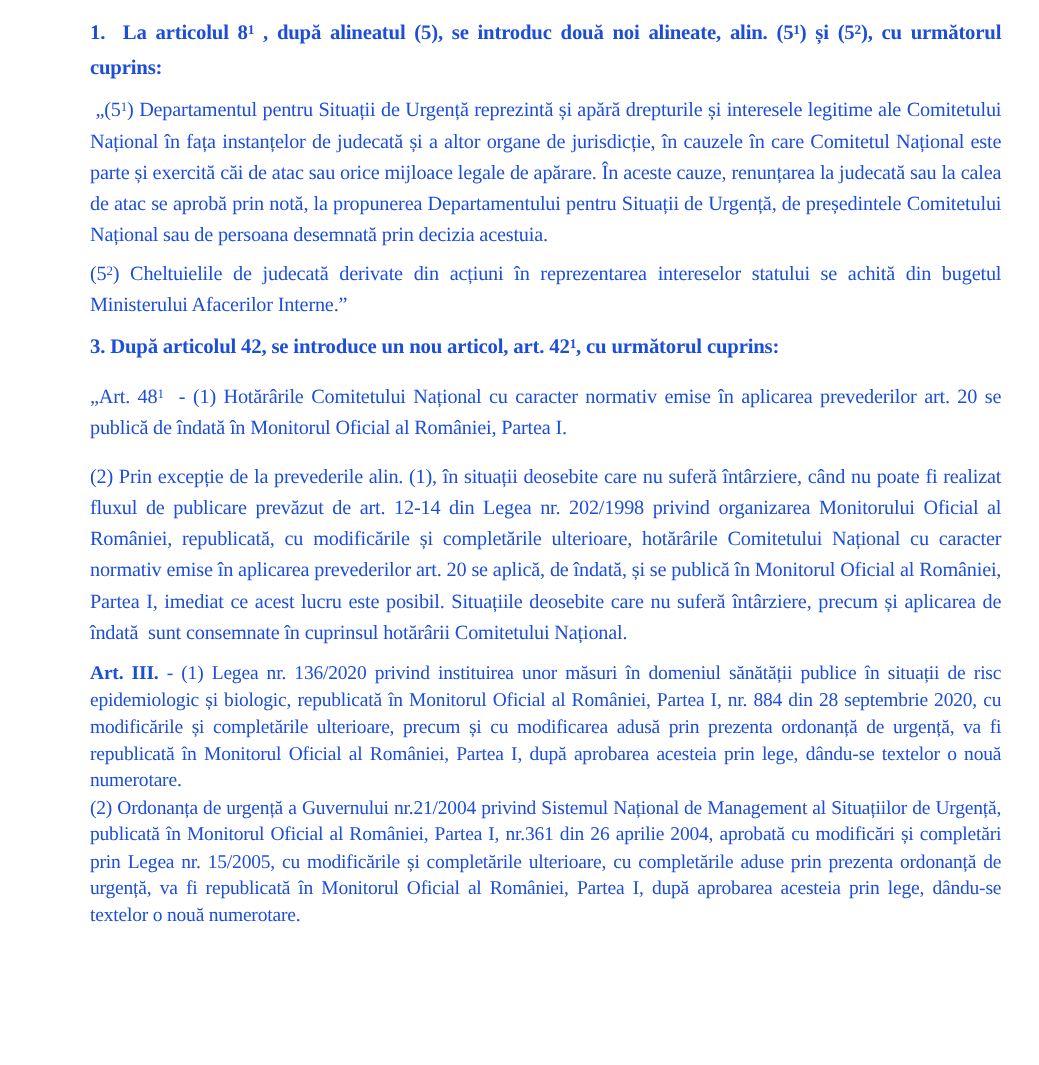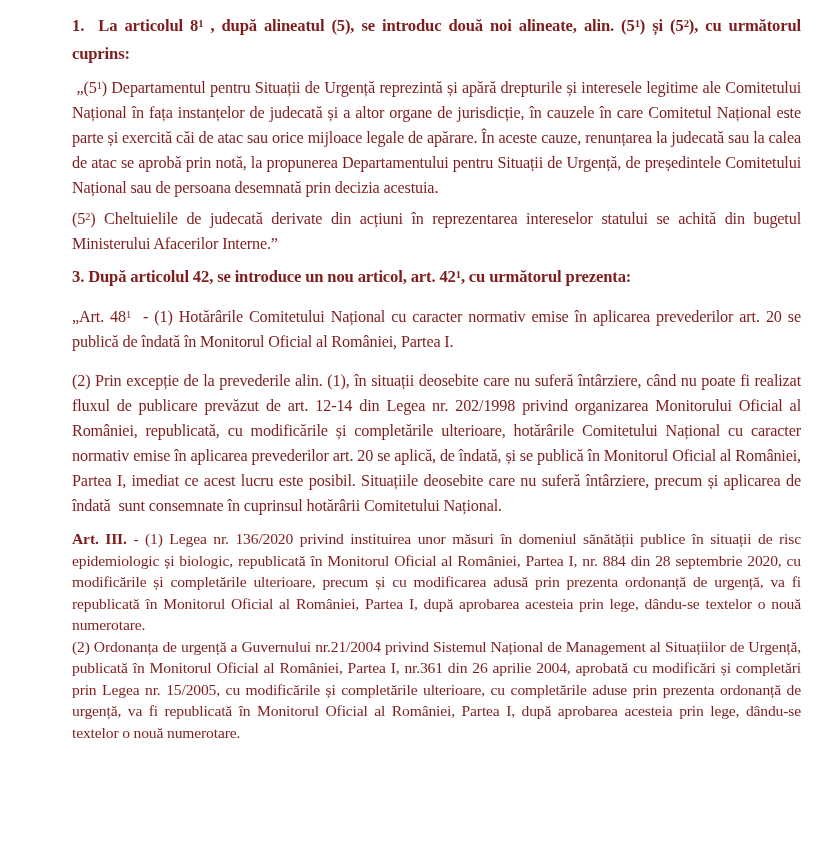--- a/index.html
+++ b/index.html
@@ -8,21 +8,21 @@
     background: #ffffff;
   }
   .page {
     position: relative;
     width: 831px;
     height: 852px;
     box-sizing: border-box;
     padding: 0 30px 0 72px;
     overflow: hidden;
     background: #ffffff;
-    color: #7f1d1d;
+    color: #1d4ed8;
     font-family: "Liberation Serif", "DejaVu Serif", serif;
     letter-spacing: -0.15px;
   }
   .page p {
     margin: 0;
     text-align: justify;
   }
   .heading {
     font-weight: bold;
     font-size: 16.6px;
@@ -54,18 +54,18 @@
   p[data-name="art-iii-para-1"]  { margin-top: 9px; }
   p[data-name="art-iii-para-2"]  { margin-top: 0; }
 </style>
 </head>
 <body>
 
 <main class="page" data-name="document-page">
   <p class="heading" data-name="clause-1-heading"><span>1.&nbsp; La articolul 8</span><sup>1</sup><span>&nbsp;, după alineatul (5), se introduc două noi alineate, alin. (5</span><sup>1</sup><span>) și (5</span><sup>2</sup><span>), cu următorul cuprins:</span></p>
   <p class="body" data-name="para-5-1"><span>&nbsp;„(5</span><sup>1</sup><span>) Departamentul pentru Situații de Urgență reprezintă și apără drepturile și interesele legitime ale Comitetului Național în fața instanțelor de judecată și a altor organe de jurisdicție, în cauzele în care Comitetul Național este parte și exercită căi de atac sau orice mijloace legale de apărare. În aceste cauze, renunțarea la judecată sau la calea de atac se aprobă prin notă, la propunerea Departamentului pentru Situații de Urgență, de președintele Comitetului Național sau de persoana desemnată prin decizia acestuia.</span></p>
   <p class="body" data-name="para-5-2"><span>(5</span><sup>2</sup><span>) Cheltuielile de judecată derivate din acțiuni în reprezentarea intereselor statului se achită din bugetul Ministerului Afacerilor Interne.”</span></p>
-  <p class="heading" data-name="clause-2-heading"><span>3. După articolul 42, se introduce un nou articol, art. 42</span><sup>1</sup><span>, cu următorul prezenta:</span></p>
+  <p class="heading" data-name="clause-2-heading"><span>3. După articolul 42, se introduce un nou articol, art. 42</span><sup>1</sup><span>, cu următorul cuprins:</span></p>
   <p class="body" data-name="para-art-42-1"><span>„Art. 48</span><sup>1</sup><span>&nbsp; - (1) Hotărârile Comitetului Național cu caracter normativ emise în aplicarea prevederilor art. 20 se publică de îndată în Monitorul Oficial al României, Partea I.</span></p>
   <p class="body" data-name="para-alin-2"><span>(2) Prin excepție de la prevederile alin. (1), în situații deosebite care nu suferă întârziere, când nu poate fi realizat fluxul de publicare prevăzut de art. 12-14 din Legea nr. 202/1998 privind organizarea Monitorului Oficial al României, republicată, cu modificările și completările ulterioare, hotărârile Comitetului Național cu caracter normativ emise în aplicarea prevederilor art. 20 se aplică, de îndată, și se publică în Monitorul Oficial al României, Partea I, imediat ce acest lucru este posibil. Situațiile deosebite care nu suferă întârziere, precum și aplicarea de îndată&nbsp; sunt consemnate în cuprinsul hotărârii Comitetului Național.</span></p>
   <p class="compact" data-name="art-iii-para-1"><span class="b">Art. III. </span><span>- (1) Legea nr. 136/2020 privind instituirea unor măsuri în domeniul sănătății publice în situații de risc epidemiologic și biologic, republicată în Monitorul Oficial al României, Partea I, nr. 884 din 28 septembrie 2020, cu modificările și completările ulterioare, precum și cu modificarea adusă prin prezenta ordonanță de urgență, va fi republicată în Monitorul Oficial al României, Partea I, după aprobarea acesteia prin lege, dându-se textelor o nouă numerotare.</span></p>
   <p class="compact" data-name="art-iii-para-2"><span>(2) Ordonanța de urgență a Guvernului nr.21/2004 privind Sistemul Național de Management al Situațiilor de Urgență, publicată în Monitorul Oficial al României, Partea I, nr.361 din 26 aprilie 2004, aprobată cu modificări și completări prin Legea nr. 15/2005, cu modificările și completările ulterioare, cu completările aduse prin prezenta ordonanță de urgență, va fi republicată în Monitorul Oficial al României, Partea I, după aprobarea acesteia prin lege, dându-se textelor o nouă numerotare.</span></p>
 </main>
 
 </body></html>

